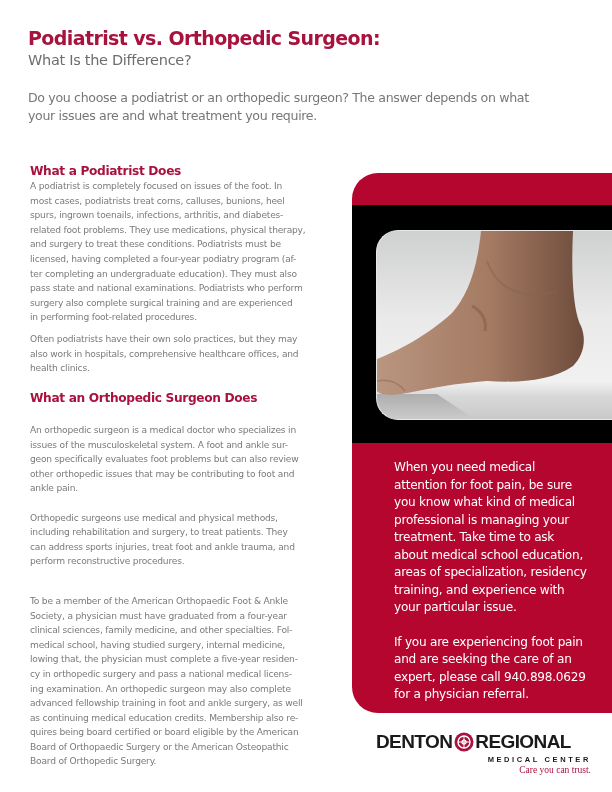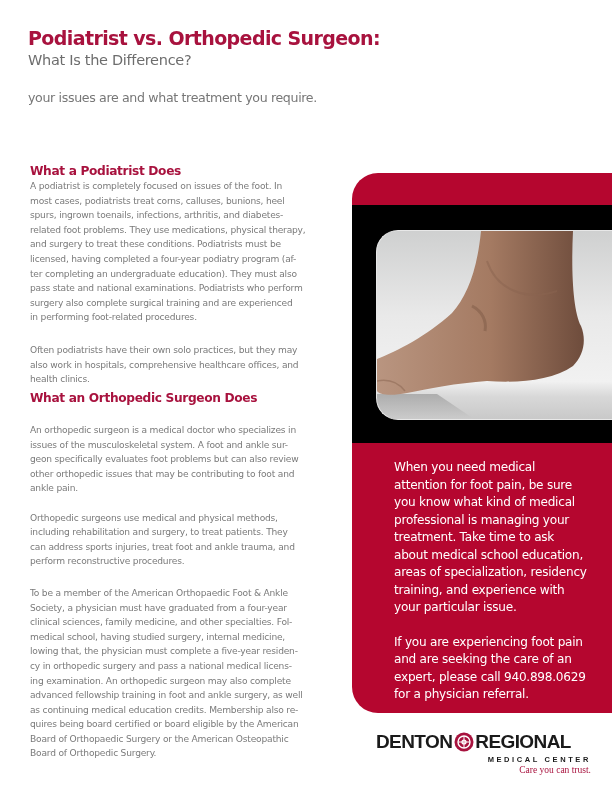--- a/index.html
+++ b/index.html
@@ -72,38 +72,39 @@
     font-family: "Liberation Serif", serif; font-size: 9.5px; color: #A8123E; white-space: nowrap;
   }
 </style>
 </head>
 <body>
 
 <div class="title">Podiatrist vs. Orthopedic Surgeon:</div>
 <div class="subtitle">What Is the Difference?</div>
 
 <div class="intro">
+  <span>Do you choose a podiatrist or an orthopedic surgeon? The answer depends on what</span>
   <span>your issues are and what treatment you require.</span>
 </div>
 
 <div class="col" style="top:164px;">
   <div class="section-h">What a Podiatrist Does</div>
   <div class="para" style="margin-top:0px;">
     <span>A podiatrist is completely focused on issues of the foot. In</span>
     <span>most cases, podiatrists treat corns, calluses, bunions, heel</span>
     <span>spurs, ingrown toenails, infections, arthritis, and diabetes-</span>
     <span>related foot problems. They use medications, physical therapy,</span>
     <span>and surgery to treat these conditions. Podiatrists must be</span>
     <span>licensed, having completed a four-year podiatry program (af-</span>
     <span>ter completing an undergraduate education). They must also</span>
     <span>pass state and national examinations. Podiatrists who perform</span>
     <span>surgery also complete surgical training and are experienced</span>
     <span>in performing foot-related procedures.</span>
   </div>
-  <div class="para" style="margin-top:18px;">
+  <div class="para" style="margin-top:7px;">
     <span>Often podiatrists have their own solo practices, but they may</span>
     <span>also work in hospitals, comprehensive healthcare offices, and</span>
     <span>health clinics.</span>
   </div>
 </div>
 
 <div class="col" style="top:391px;">
   <div class="section-h">What an Orthopedic Surgeon Does</div>
   <div class="para">
     <span>An orthopedic surgeon is a medical doctor who specializes in</span>
@@ -111,21 +112,21 @@
     <span>geon specifically evaluates foot problems but can also review</span>
     <span>other orthopedic issues that may be contributing to foot and</span>
     <span>ankle pain.</span>
   </div>
   <div class="para" style="margin-top:14.6px;">
     <span>Orthopedic surgeons use medical and physical methods,</span>
     <span>including rehabilitation and surgery, to treat patients. They</span>
     <span>can address sports injuries, treat foot and ankle trauma, and</span>
     <span>perform reconstructive procedures.</span>
   </div>
-  <div class="para" style="margin-top:17px;">
+  <div class="para" style="margin-top:25px;">
     <span>To be a member of the American Orthopaedic Foot &amp; Ankle</span>
     <span>Society, a physician must have graduated from a four-year</span>
     <span>clinical sciences, family medicine, and other specialties. Fol-</span>
     <span>medical school, having studied surgery, internal medicine,</span>
     <span>lowing that, the physician must complete a five-year residen-</span>
     <span>cy in orthopedic surgery and pass a national medical licens-</span>
     <span>ing examination. An orthopedic surgeon may also complete</span>
     <span>advanced fellowship training in foot and ankle surgery, as well</span>
     <span>as continuing medical education credits. Membership also re-</span>
     <span>quires being board certified or board eligible by the American</span>

